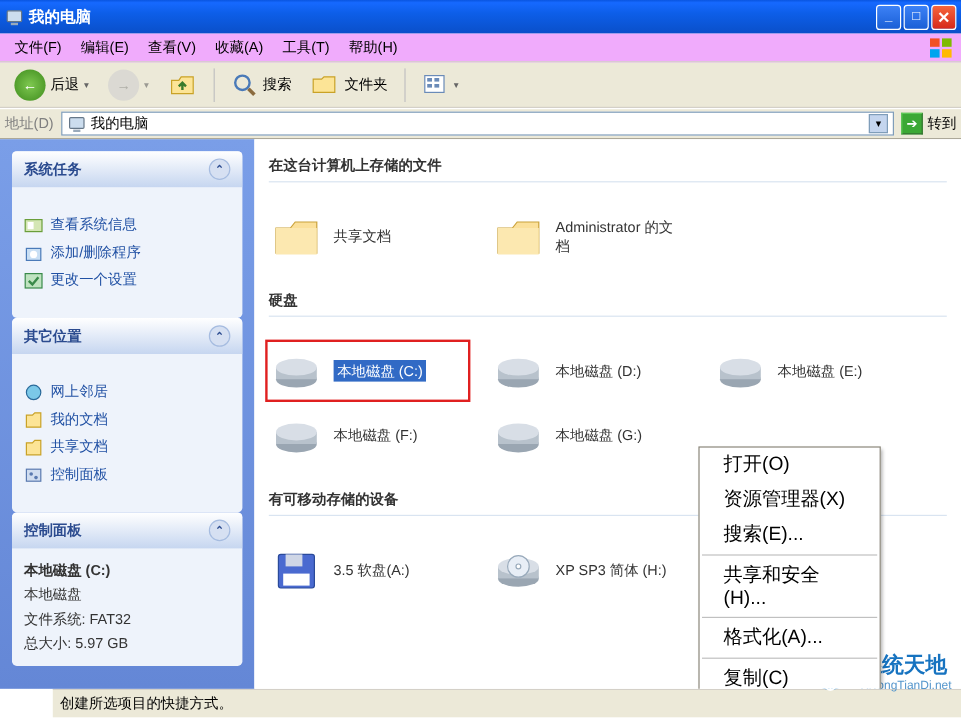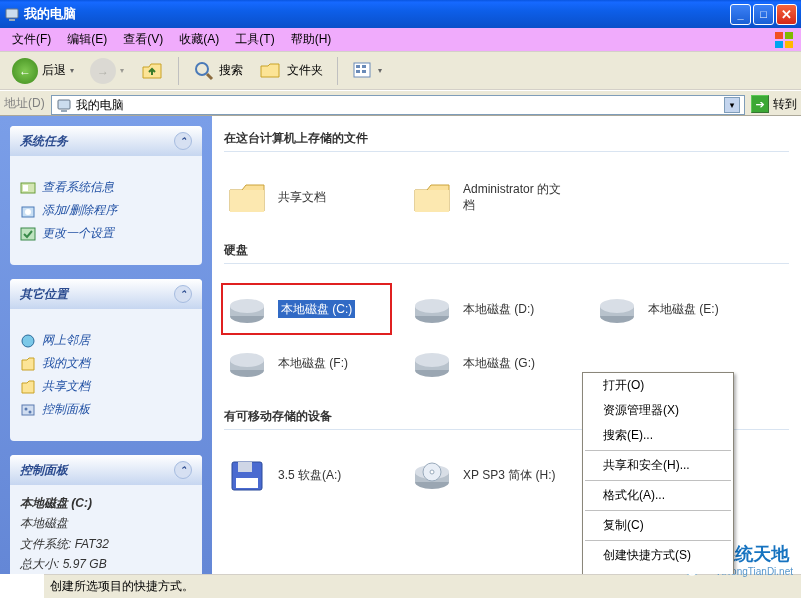--- a/index.html
+++ b/index.html
@@ -23,52 +23,52 @@
 .toolbar { height: 38px; background: #ece9d8; border-bottom: 1px solid #d4d0c8; display: flex; align-items: center; padding: 0 6px; gap: 4px; }
 .tbtn { display: flex; align-items: center; gap: 4px; padding: 2px 6px; cursor: pointer; }
 .tbtn.disabled { opacity: 0.6; }
 .tsep { width: 1px; height: 28px; background: #c0c0c0; margin: 0 4px; }
 .tcircle { width: 26px; height: 26px; border-radius: 50%; display: flex; align-items: center; justify-content: center; }
 .tcircle.green { background: radial-gradient(#7ec850, #3e8b1c); color: #fff; }
 .tcircle.gray { background: #d0d0d0; color: #888; }
 .dropdown-arrow { font-size: 8px; color: #666; }
 
 
-.addrbar { height: 26px; background: #ece9d8; border-top: 1px solid #fff; border-bottom: 1px solid #aca899; display: flex; align-items: flex-start; padding: 4px 4px; gap: 6px; }
+.addrbar { height: 26px; background: #ece9d8; border-top: 1px solid #fff; border-bottom: 1px solid #aca899; display: flex; align-items: center; padding: 4px 4px; gap: 6px; }
 .addrbar .label { color: #808080; }
 .addrbar .addrfield { flex: 1; height: 20px; background: #fff; border: 1px solid #7f9db9; display: flex; align-items: center; padding: 0 4px; gap: 4px; }
 .addrbar .addrfield .addr-dd { margin-left: auto; width: 16px; height: 16px; background: #c4d5ee; border: 1px solid #7f9db9; display: flex; align-items: center; justify-content: center; font-size: 9px; cursor: pointer; }
 .gobtn { display: flex; align-items: center; gap: 4px; cursor: pointer; }
 .goicon { width: 18px; height: 18px; background: #3ca835; border: 1px outset #5ec857; display: flex; align-items: center; justify-content: center; color: #fff; font-size: 11px; }
 
 
 .body { display: flex; height: 458px; }
 .sidebar { width: 212px; background: linear-gradient(#7a9ee8, #6487d6); padding: 10px; overflow: hidden; }
-.panel { background: #eef3fb; border-radius: 4px; margin-bottom: 14px; overflow: hidden; font-style: italic; }
+.panel { background: #eef3fb; border-radius: 4px; overflow: hidden; }
 .panel-header { background: linear-gradient(#fff, #c6d6f0); padding: 6px 10px; color: #2b4b8f; font-weight: bold; display: flex; align-items: center; justify-content: space-between; }
 .panel-header .chev { width: 18px; height: 18px; border-radius: 50%; background: #d6e0f2; border: 1px solid #a6bce0; display: flex; align-items: center; justify-content: center; font-size: 9px; color: #2b4b8f; }
 .panel-body { padding: 20px 10px; }
 .plink { display: flex; align-items: center; gap: 6px; color: #2151a4; padding: 3px 0; cursor: pointer; }
 .plink .pico { width: 16px; height: 16px; flex-shrink: 0; }
 .detail-body { padding: 8px 10px; color: #333; line-height: 1.7; }
 .detail-title { font-weight: bold; color: #333; }
 
 .content { flex: 1; background: #fff; padding: 10px 12px; position: relative; overflow: hidden; }
 .section-header { font-weight: bold; color: #333; padding: 4px 0; border-bottom: 1px solid #d9e4f1; margin-bottom: 22px; }
 
 .item-grid { display: flex; flex-wrap: wrap; gap: 8px 20px; margin-bottom: 18px; }
 .item { display: flex; align-items: center; gap: 10px; width: 165px; cursor: pointer; padding: 2px; }
 .item .iicon { width: 42px; height: 42px; flex-shrink: 0; }
 .item .ilabel { color: #333; line-height: 1.35; }
 .item.selected { outline: 2px solid #e02020; outline-offset: 1px; }
 .item.selected .ilabel { background: #316ac5; color: #fff; padding: 1px 3px; }
 
 
 .ctxmenu { position: absolute; top: 256px; left: 370px; width: 152px; background: #fff; border: 1px solid #8a867a; box-shadow: 2px 2px 3px rgba(0,0,0,.3); z-index: 10; }
-.ctxmenu .mi { padding: 4px 20px; cursor: pointer; font-size: 12px; }
+.ctxmenu .mi { padding: 4px 20px; cursor: pointer; font-size: 16px; }
 .ctxmenu .msep { height: 1px; background: #c0c0c0; margin: 2px 2px; }
 
 
 .statusbar { height: 24px; background: #ece9d8; border-top: 1px solid #d4d0c8; display: flex; align-items: center; padding: 0 6px; margin-left: 44px; }
 
 
 .watermark { position: absolute; right: 8px; bottom: 20px; display: flex; align-items: center; gap: 6px; color: #1673c0; }
 .watermark .big { font-size: 18px; font-weight: bold; }
 .watermark .small { font-size: 10px; color: #5596cc; }
 .watermark .globe { width: 38px; height: 38px; }

